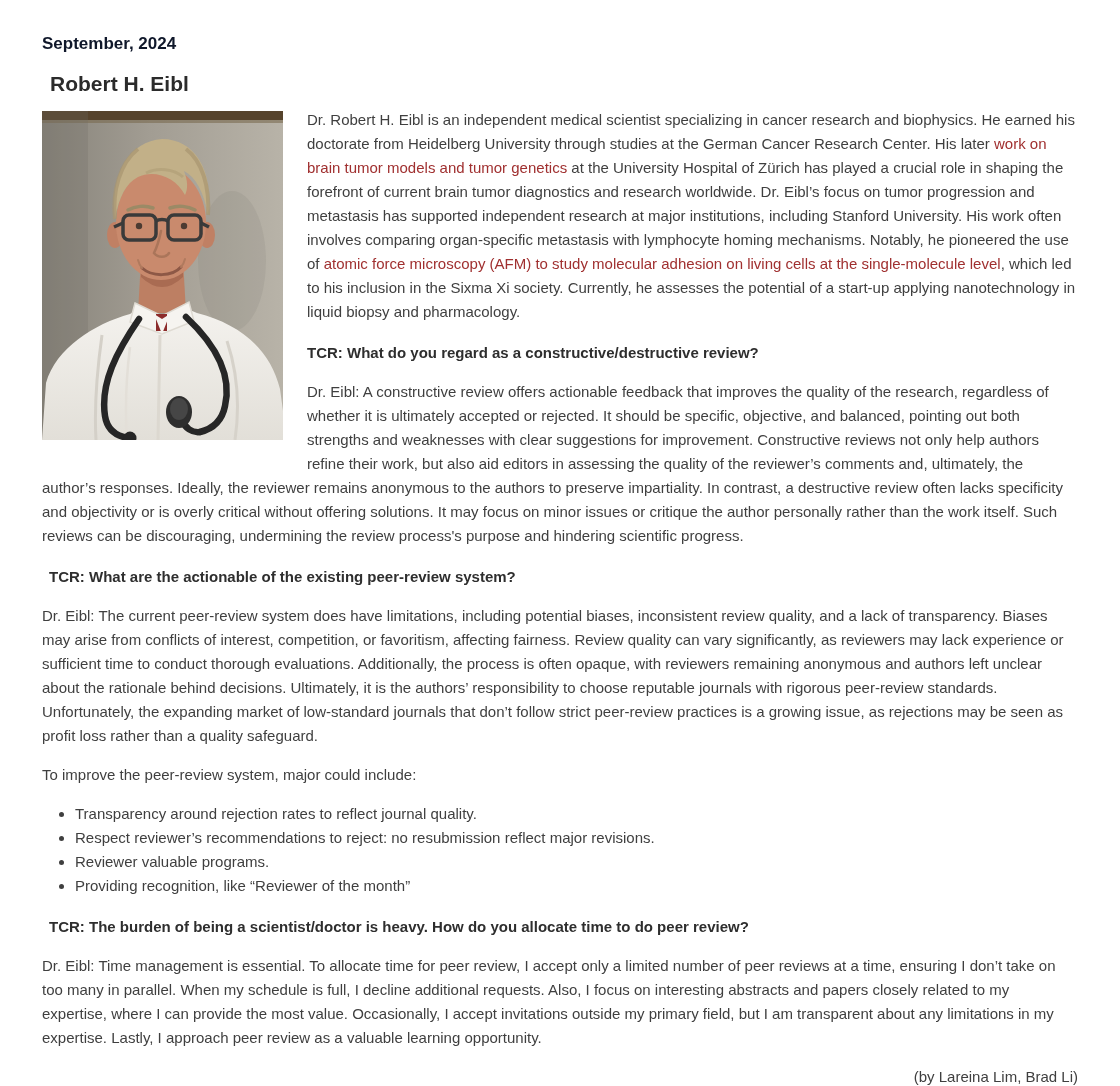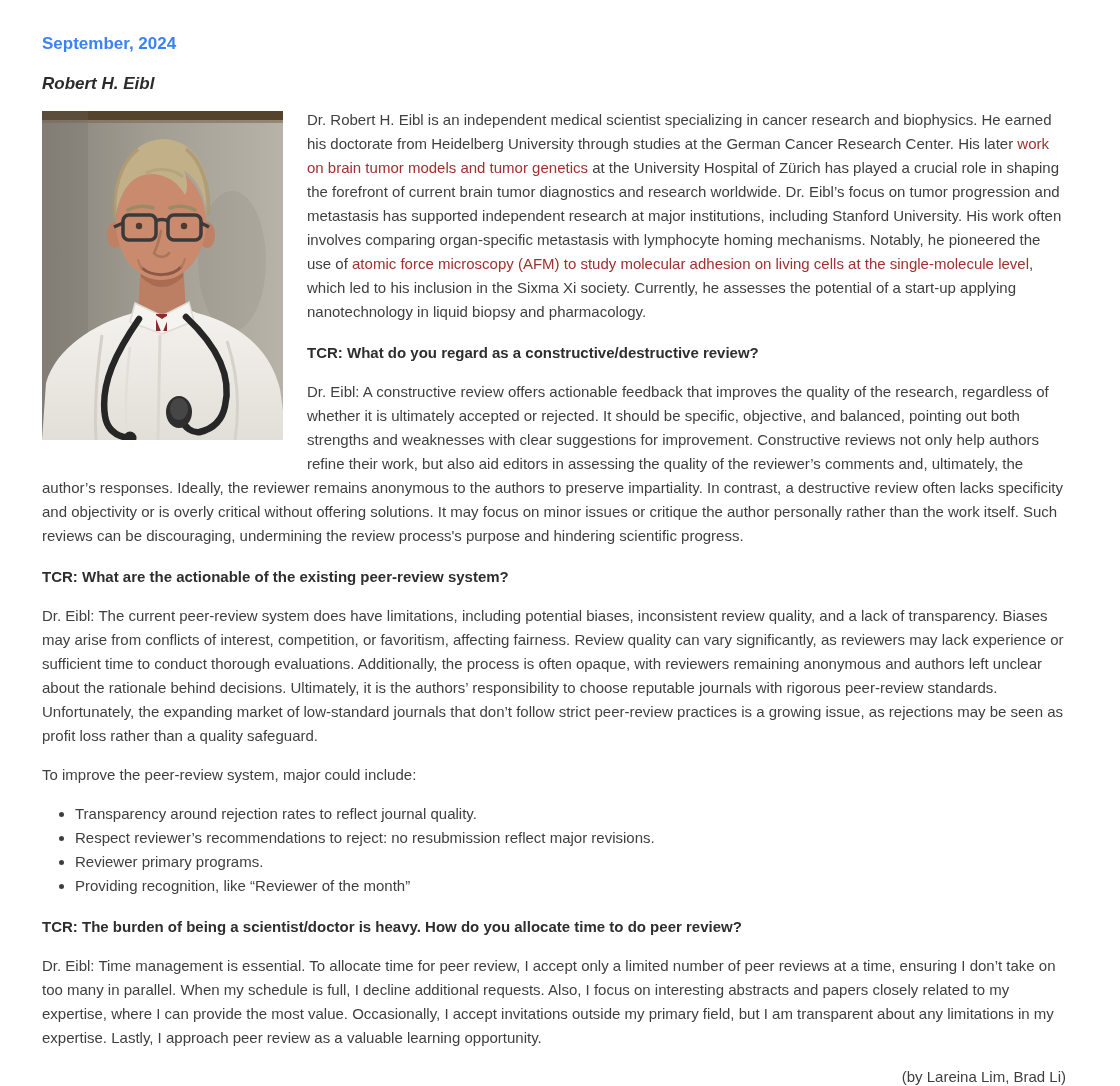--- a/index.html
+++ b/index.html
@@ -13,51 +13,51 @@
     color: #3f3f3f;
   }
   .page {
     padding: 34px 42px 36px 42px;
     box-sizing: border-box;
     width: 1120px;
   }
   .date-title {
     font-size: 17px;
     font-weight: bold;
-    color: #3b82f6;
+    color: #0f172a;
     margin: 0 0 21px 0;
     line-height: 20px;
   }
   .author-name {
-    font-size: 17px;
+    font-size: 21px;
     font-weight: bold;
     color: #2b2b2b;
-    margin: 0 0 15px 0;
+    margin: 0 0 15px 8px;
     line-height: 18px;
-    font-style: italic;
   }
   .article {
     font-size: 15px;
     line-height: 24px;
   }
   .photo {
     float: left;
     width: 241px;
     height: 329px;
     margin: 3px 24px 18px 0;
     overflow: hidden;
   }
   .photo svg { display: block; }
   .article p {
-    margin: 0 12px 15px 0;
+    margin: 0 0 15px 0;
   }
   .article p.question {
     font-weight: bold;
     color: #2e2e2e;
     margin: 17px 0 15px 0;
+    padding-left: 7px;
   }
   a.red-link {
     color: #a03030;
     text-decoration: none;
     cursor: pointer;
   }
   ul.improvement-list {
     margin: 15px 0 15px 0;
     padding-left: 33px;
   }
@@ -156,21 +156,21 @@
     <p>Dr. Eibl: A constructive review offers actionable feedback that improves the quality of the research, regardless of whether it is ultimately accepted or rejected. It should be specific, objective, and balanced, pointing out both strengths and weaknesses with clear suggestions for improvement. Constructive reviews not only help authors refine their work, but also aid editors in assessing the quality of the reviewer’s comments and, ultimately, the author’s responses. Ideally, the reviewer remains anonymous to the authors to preserve impartiality. In contrast, a destructive review often lacks specificity and objectivity or is overly critical without offering solutions. It may focus on minor issues or critique the author personally rather than the work itself. Such reviews can be discouraging, undermining the review process's purpose and hindering scientific progress.</p>
 
     <p class="question">TCR: What are the actionable of the existing peer-review system?</p>
     <p>Dr. Eibl: The current peer-review system does have limitations, including potential biases, inconsistent review quality, and a lack of transparency. Biases may arise from conflicts of interest, competition, or favoritism, affecting fairness. Review quality can vary significantly, as reviewers may lack experience or sufficient time to conduct thorough evaluations. Additionally, the process is often opaque, with reviewers remaining anonymous and authors left unclear about the rationale behind decisions. Ultimately, it is the authors’ responsibility to choose reputable journals with rigorous peer-review standards. Unfortunately, the expanding market of low-standard journals that don’t follow strict peer-review practices is a growing issue, as rejections may be seen as profit loss rather than a quality safeguard.</p>
 
     <p>To improve the peer-review system, major could include:</p>
 
     <ul class="improvement-list">
       <li>Transparency around rejection rates to reflect journal quality.</li>
       <li>Respect reviewer’s recommendations to reject: no resubmission reflect major revisions.</li>
-      <li>Reviewer primary programs.</li>
+      <li>Reviewer valuable programs.</li>
       <li>Providing recognition, like “Reviewer of the month”</li>
     </ul>
 
     <p class="question">TCR: The burden of being a scientist/doctor is heavy. How do you allocate time to do peer review?</p>
     <p>Dr. Eibl: Time management is essential. To allocate time for peer review, I accept only a limited number of peer reviews at a time, ensuring I don’t take on too many in parallel. When my schedule is full, I decline additional requests. Also, I focus on interesting abstracts and papers closely related to my expertise, where I can provide the most value. Occasionally, I accept invitations outside my primary field, but I am transparent about any limitations in my expertise. Lastly, I approach peer review as a valuable learning opportunity.</p>
 
     <p class="byline">(by Lareina Lim, Brad Li)</p>
 
   </div>
 </div>

